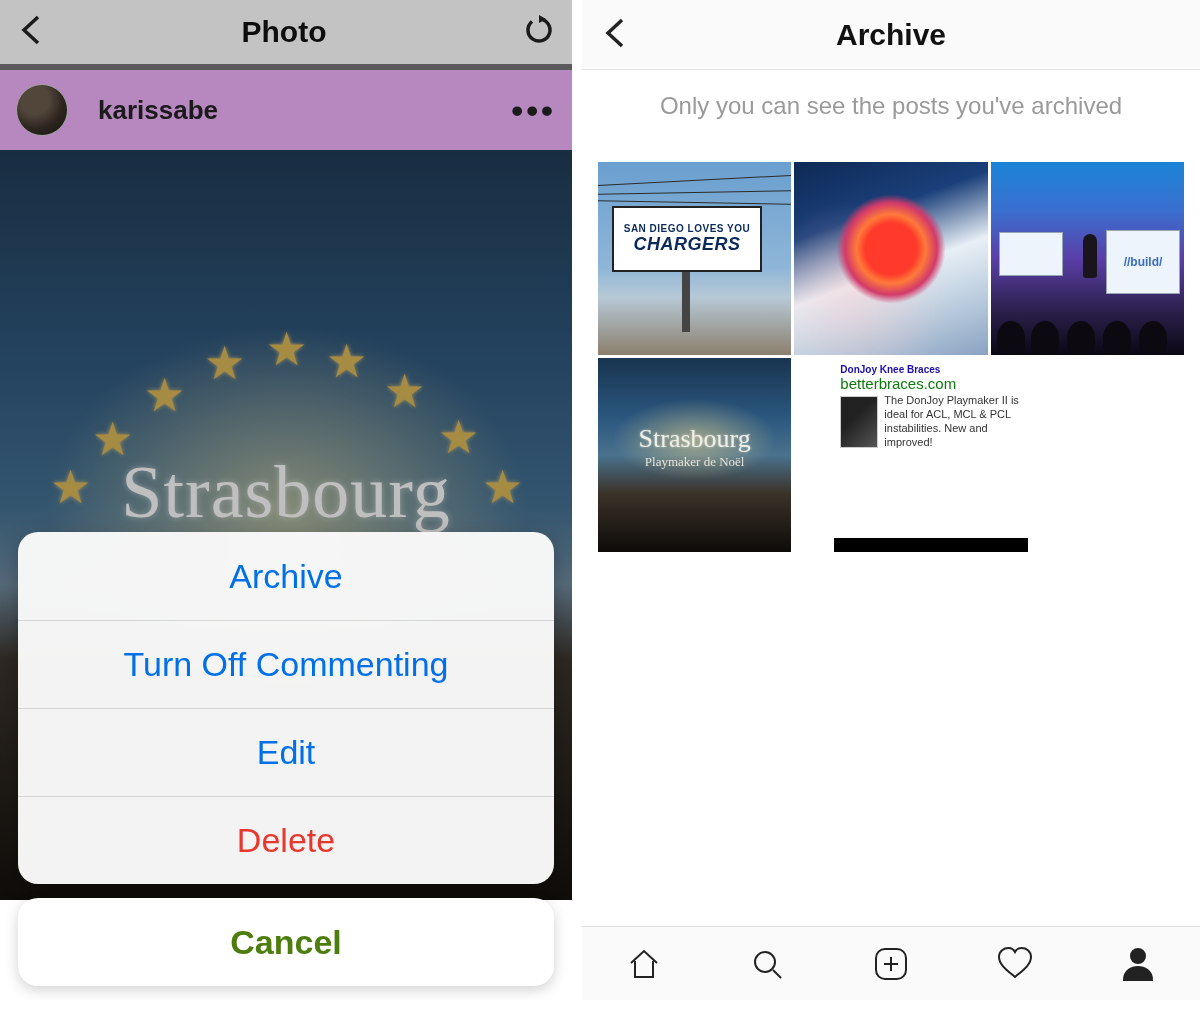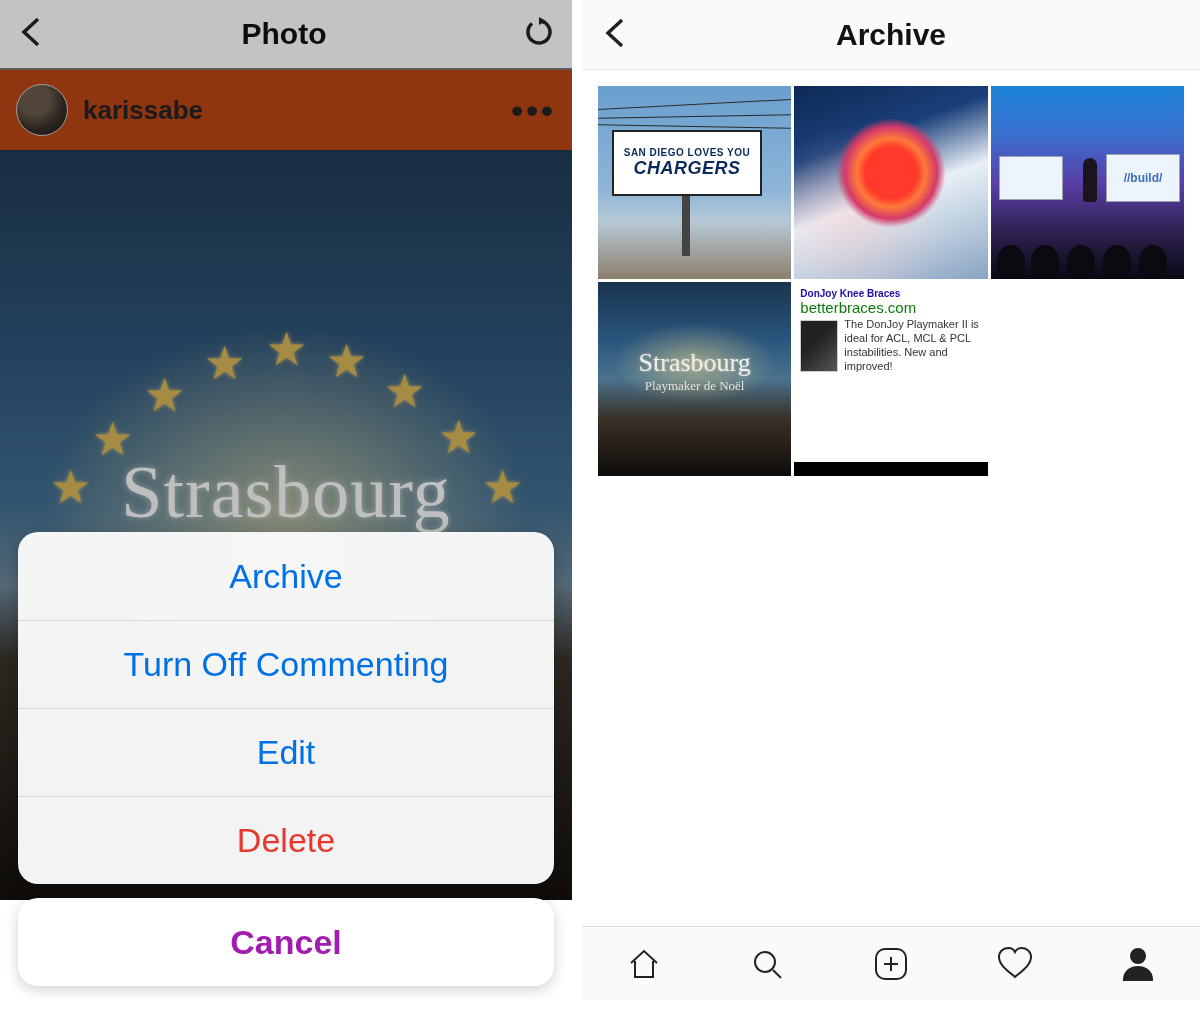--- a/index.html
+++ b/index.html
@@ -22,38 +22,38 @@
     background: #fff;
   }
   .screen-left { width: 582px; border-right: 10px solid #fff; }
   .screen-right { flex: 1; }
 
   
   .left-underlay { position: absolute; inset: 0; filter: brightness(0.78) saturate(0.9); }
   .topbar {
     height: 70px;
     background: #fafafa;
-    border-bottom: 2px solid #737373;
+    border-bottom: 6px solid #737373;
     display: flex;
     align-items: center;
     justify-content: space-between;
     padding: 0 18px;
   }
   .topbar .title {
     font-size: 30px;
     font-weight: 600;
     color: #111;
   }
   .user-row {
     height: 80px;
-    background: #c2410c;
+    background: #f0abfc;
     display: flex;
     align-items: center;
     padding: 0 16px;
-    gap: 15px;
+    gap: 30px;
   }
   .avatar {
     width: 52px; height: 52px; border-radius: 50%;
     background: radial-gradient(circle at 35% 30%, #6b5a4a 0 30%, #3a2f26 60%, #1b1612 100%);
     border: 1px solid #ccc;
   }
   .username { font-size: 26px; font-weight: 600; color: #222; }
   .more-dots { margin-left: auto; font-size: 34px; letter-spacing: 3px; color: #222; font-weight: 700; }
 
   .photo-area {
@@ -111,21 +111,21 @@
   .cancel-sheet {
     margin-top: 14px;
     background: #fff;
     border-radius: 20px;
     height: 88px;
     display: flex;
     align-items: center;
     justify-content: center;
     font-size: 34px;
     font-weight: 600;
-    color: #a21caf;
+    color: #4d7c0f;
     box-shadow: 0 4px 14px rgba(0,0,0,0.18);
   }
 
   
   .topbar-right {
     height: 70px;
     background: #fafafa;
     border-bottom: 1px solid #e4e4e4;
     display: flex;
     align-items: center;
@@ -191,21 +191,21 @@
     position:absolute; top:66px; left:0; right:0; text-align:center;
     font-family:"Brush Script MT","Segoe Script",cursive; color:#f0efe8; font-size:26px;
     text-shadow:0 0 3px rgba(255,255,255,0.5);
   }
   .t4 .mini-sub {
     position:absolute; top:96px; left:0; right:0; text-align:center;
     font-family:"Brush Script MT","Segoe Script",cursive; color:#e6e3d8; font-size:13px;
   }
 
   
-  .t5 { background:#fff; font-size:9px; color:#333; position:relative; }
+  .t5 { background:#fff; font-size:9px; color:#333; position:relative;margin-left:40px; }
   .t5 .blackbar { position:absolute; left:0; right:0; bottom:0; height:14px; background:#000; }
   .ad-block { position:absolute; left:6px; right:6px; }
   .ad-title { color:#1a0dab; font-size:10px; font-weight:600; }
   .ad-url { color:#0b7a0b; font-size:15px; }
   .ad-img { width:38px; height:52px; background:linear-gradient(135deg,#222 40%,#555 100%); float:left; margin:2px 6px 2px 0; border:1px solid #ccc;}
   .ad-img2 { width:20px; height:52px; background:linear-gradient(180deg,#ff5a8a 0%,#5ad0ff 50%,#ffd257 100%); float:left; margin:2px 6px 2px 0; border:1px solid #ccc;}
   .ad-desc { font-size:11px; color:#333; line-height:1.25; overflow:hidden; }
 
   .bottom-nav {
     position: absolute;
@@ -286,41 +286,42 @@
   <div class="screen screen-right">
     <div class="topbar-right">
       <span class="chevron">
         <svg width="26" height="32" viewBox="0 0 26 32">
             <polyline points="20,3 6,16 20,29"></polyline>
           </svg>
       </span>
       <span class="title">Archive</span>
     </div>
 
+    <div class="hint">Only you can see the posts you've archived</div>
 
     <div class="grid">
 
       <div class="thumb t1">
         <div class="wires">
           <div class="wire" style="top:18px; transform:rotate(-3deg);"></div>
           <div class="wire" style="top:30px; transform:rotate(-1deg);"></div>
           <div class="wire" style="top:40px; transform:rotate(1deg);"></div>
         </div>
         <div class="billboard">
           <div class="line1">SAN DIEGO LOVES YOU</div>
           <div class="line2">CHARGERS</div>
         </div>
         <div class="pole"></div>
       </div>
 
       <div class="thumb t2"></div>
 
       <div class="thumb t3">
         <div class="stage-screen" style="left:8px; top:70px; width:64px; height:44px;"></div>
-        <div class="stage-screen" style="right:4px; top:68px; width:74px; height:48px; font-weight:700; font-size:12px;">
+        <div class="stage-screen" style="right:4px; top:68px; width:74px; height:64px; font-weight:700; font-size:12px;">
           <span>//build/</span>
         </div>
         <div style="position:absolute; left:92px; top:72px; width:14px; height:44px; background:#1a141c; border-radius:7px 7px 3px 3px;"></div>
         <div class="heads">
           <div class="head" style="left:6px;"></div>
           <div class="head" style="left:40px;"></div>
           <div class="head" style="left:76px;"></div>
           <div class="head" style="left:112px;"></div>
           <div class="head" style="left:148px;"></div>
         </div>

